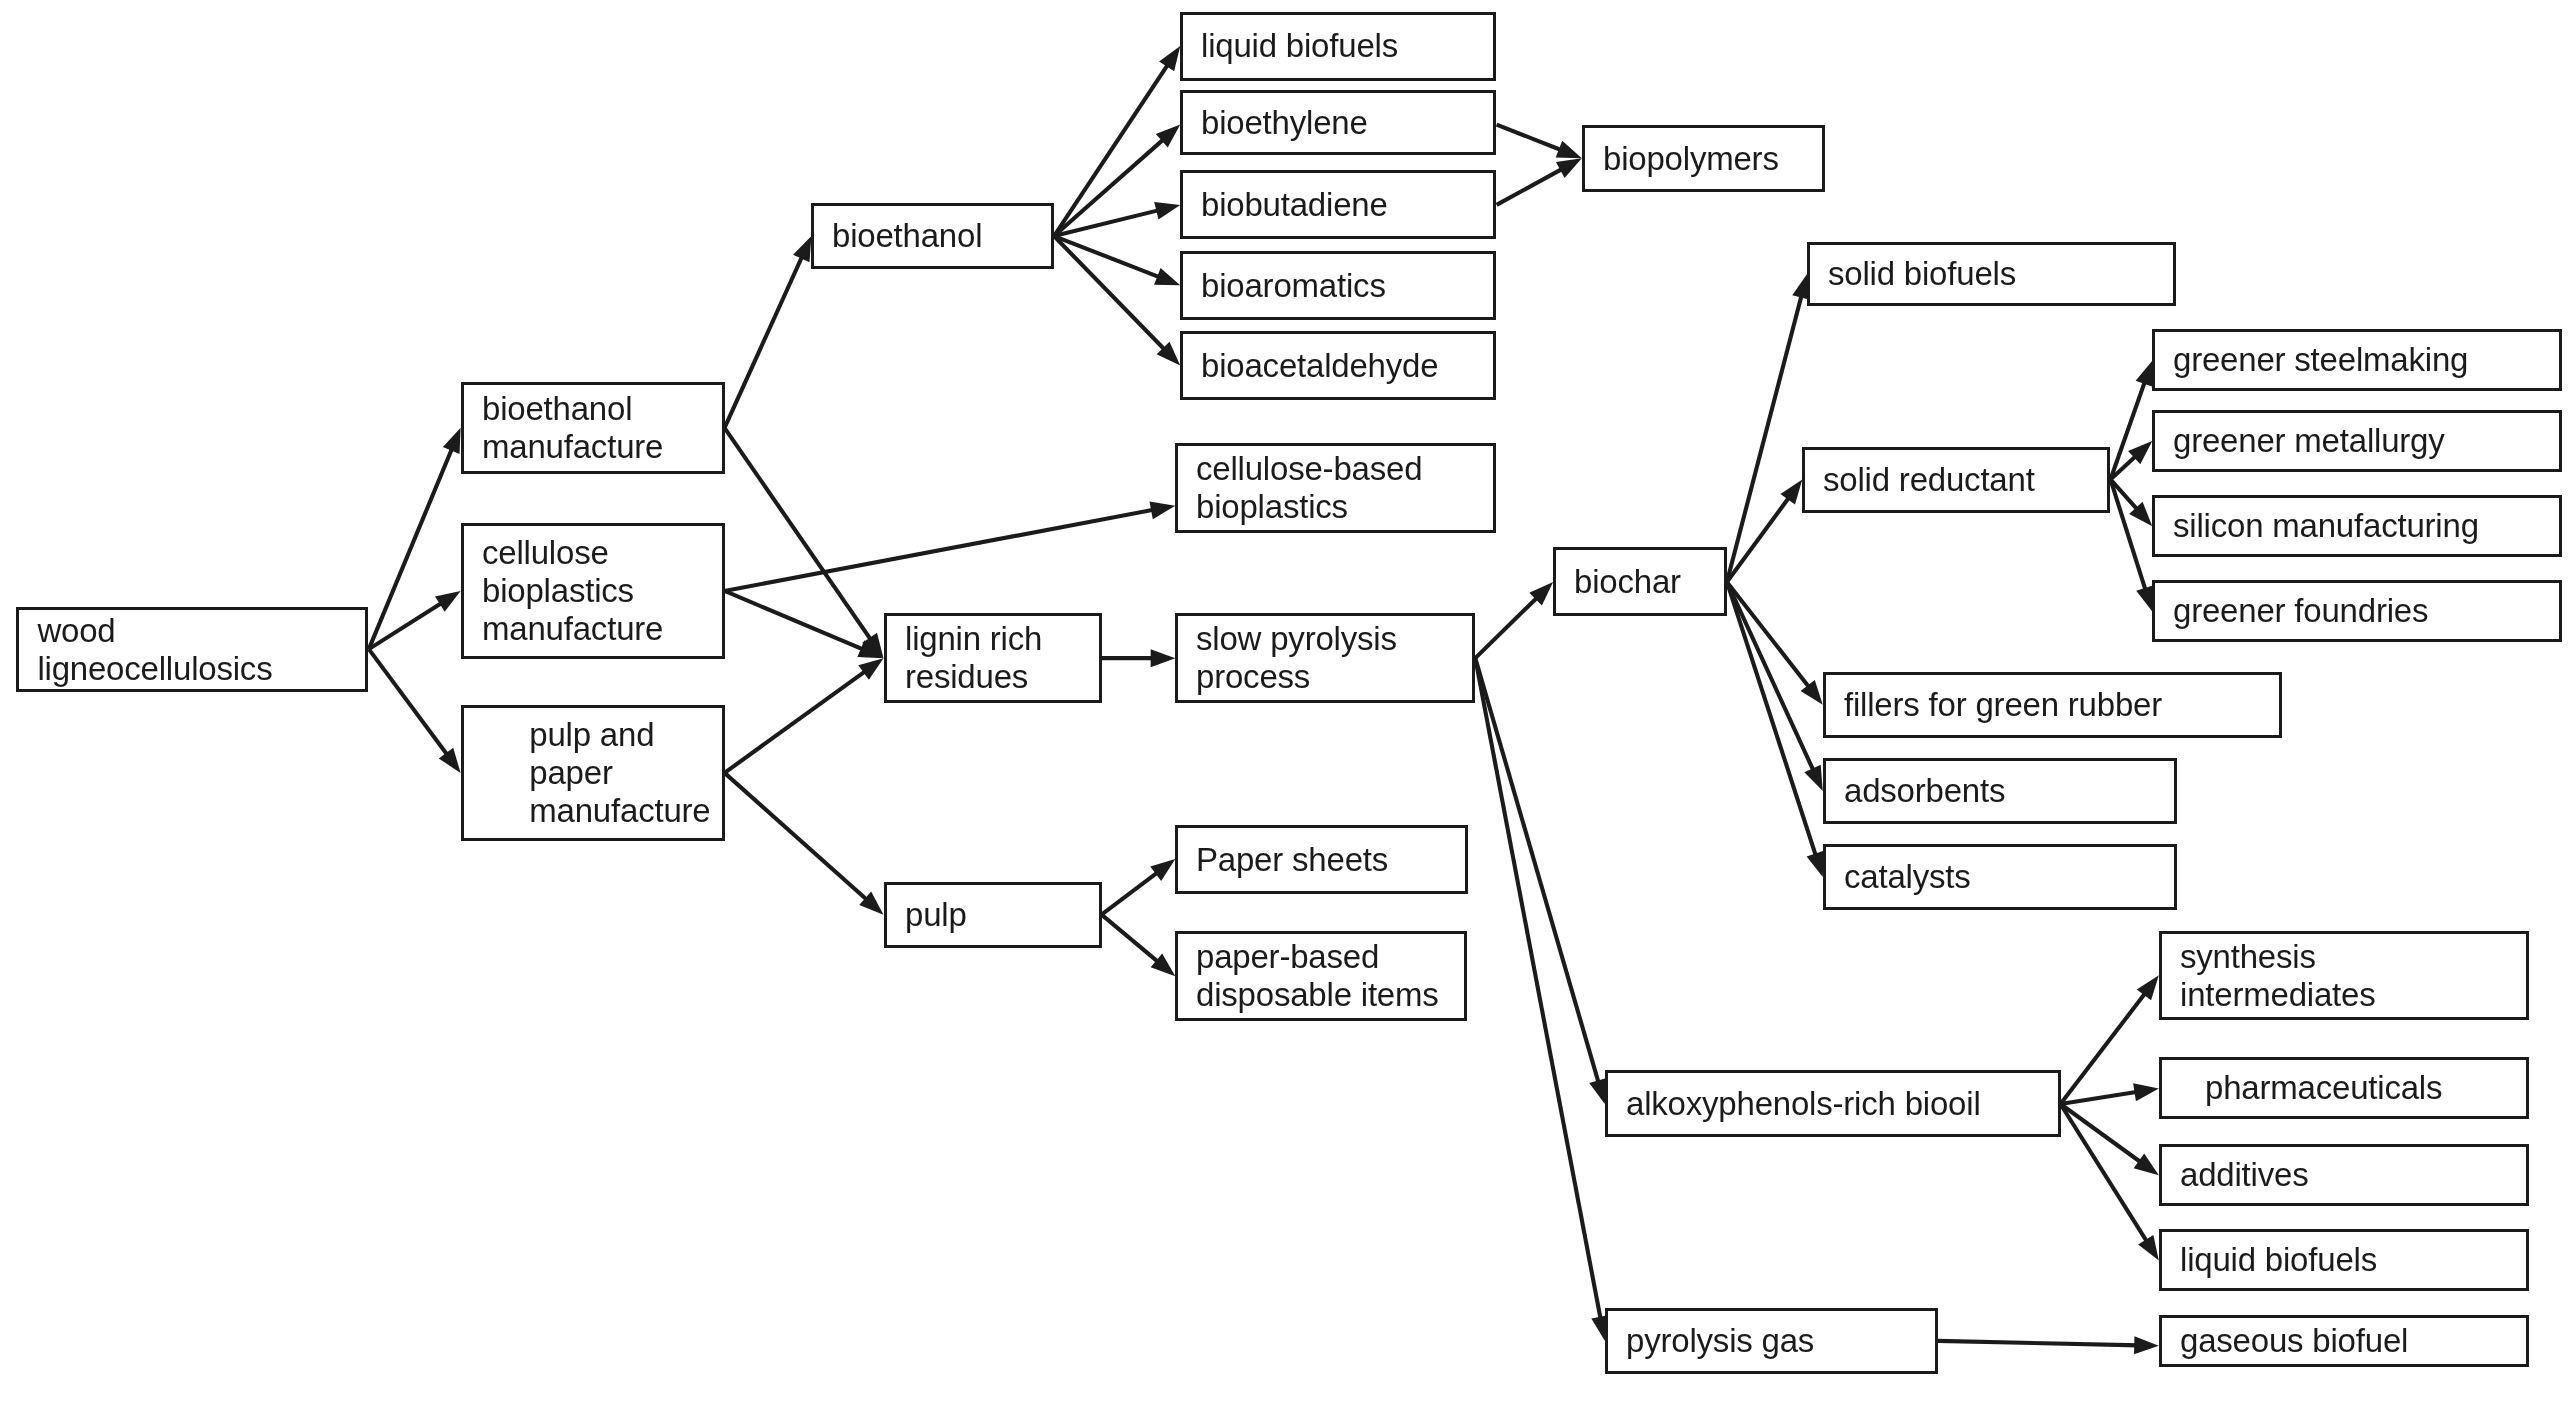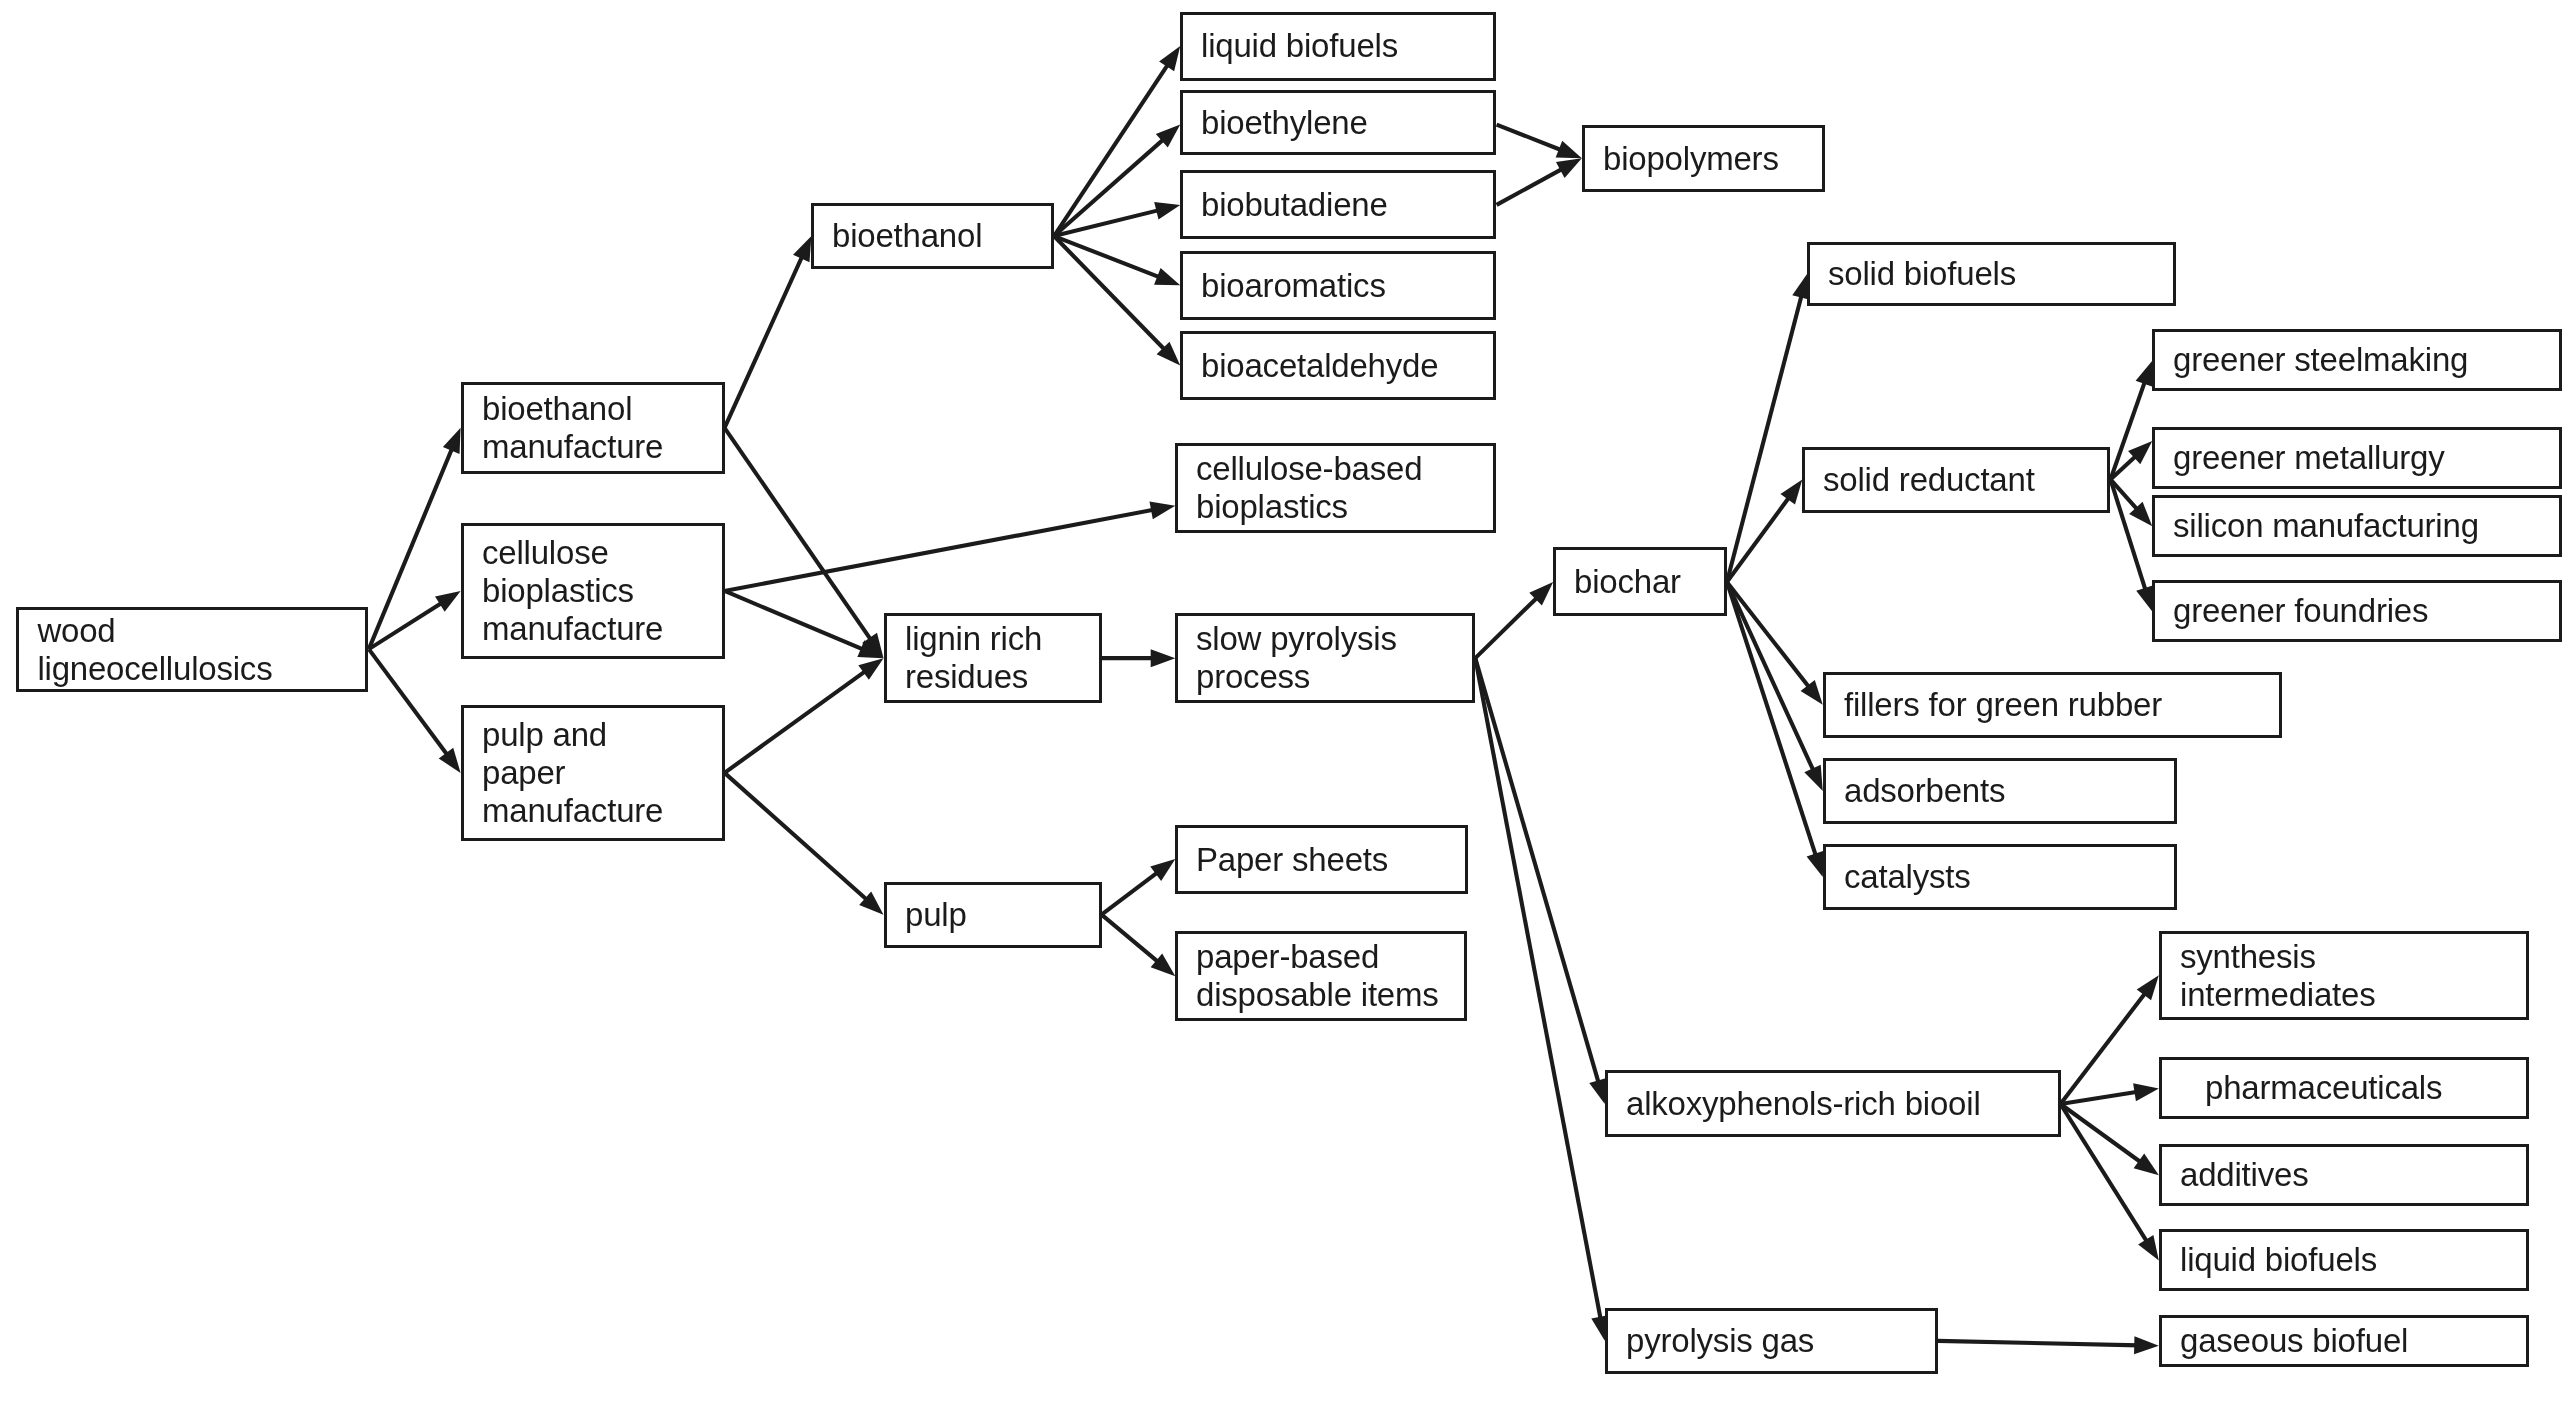--- a/index.html
+++ b/index.html
@@ -200,21 +200,21 @@
       </div>
       <div class="node" style="left: 461px; top: 382px; width: 264px; height: 92px; border-color: rgb(27, 27, 27);">
         <span class="node-label">bioethanol
 manufacture</span>
       </div>
       <div class="node" style="left: 461px; top: 523px; width: 264px; height: 136px; border-color: rgb(27, 27, 27);">
         <span class="node-label">cellulose
 bioplastics
 manufacture</span>
       </div>
-      <div class="node" style="left: 461px; top: 705px; width: 264px; height: 136px; border-color: rgb(27, 27, 27);">
+      <div class="node" style="left: 461px; top: 705px; width: 264px; height: 136px; border-color: rgb(27, 27, 27); justify-content: flex-end;">
         <span class="node-label">pulp and
 paper
 manufacture</span>
       </div>
       <div class="node" style="left: 811px; top: 203px; width: 243px; height: 66px; border-color: rgb(27, 27, 27);">
         <span class="node-label">bioethanol</span>
       </div>
       <div class="node" style="left: 1180px; top: 11.5px; width: 316px; height: 69px; border-color: rgb(27, 27, 27);">
         <span class="node-label">liquid biofuels</span>
       </div>
@@ -260,21 +260,21 @@
       </div>
       <div class="node" style="left: 1807px; top: 242px; width: 369px; height: 64px; border-color: rgb(27, 27, 27);">
         <span class="node-label">solid biofuels</span>
       </div>
       <div class="node" style="left: 1802px; top: 447px; width: 308px; height: 66px; border-color: rgb(27, 27, 27);">
         <span class="node-label">solid reductant</span>
       </div>
       <div class="node" style="left: 2152px; top: 329px; width: 410px; height: 62px; border-color: rgb(27, 27, 27);">
         <span class="node-label">greener steelmaking</span>
       </div>
-      <div class="node" style="left: 2152px; top: 410px; width: 410px; height: 62px; border-color: rgb(27, 27, 27); margin-top: 17px;">
+      <div class="node" style="left: 2152px; top: 410px; width: 410px; height: 62px; border-color: rgb(27, 27, 27);">
         <span class="node-label">greener metallurgy</span>
       </div>
       <div class="node" style="left: 2152px; top: 495px; width: 410px; height: 62px; border-color: rgb(27, 27, 27);">
         <span class="node-label">silicon manufacturing</span>
       </div>
       <div class="node" style="left: 2152px; top: 580px; width: 410px; height: 62px; border-color: rgb(27, 27, 27);">
         <span class="node-label">greener foundries</span>
       </div>
       <div class="node" style="left: 1823px; top: 672px; width: 459px; height: 66px; border-color: rgb(27, 27, 27);">
         <span class="node-label">fillers for green rubber</span>

